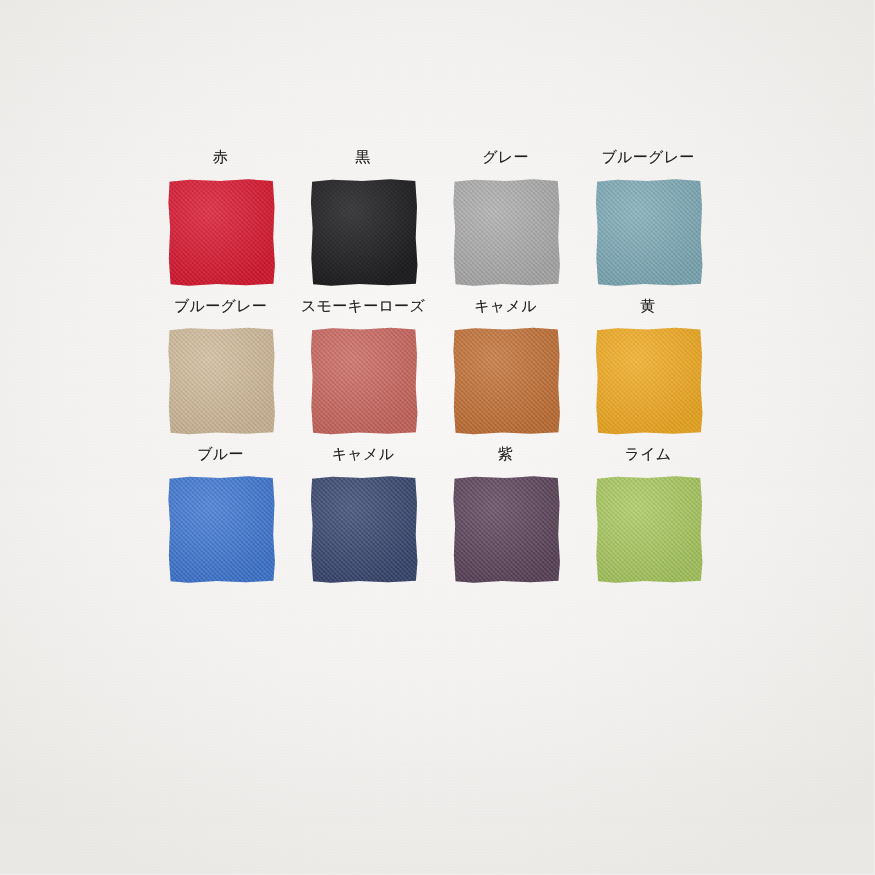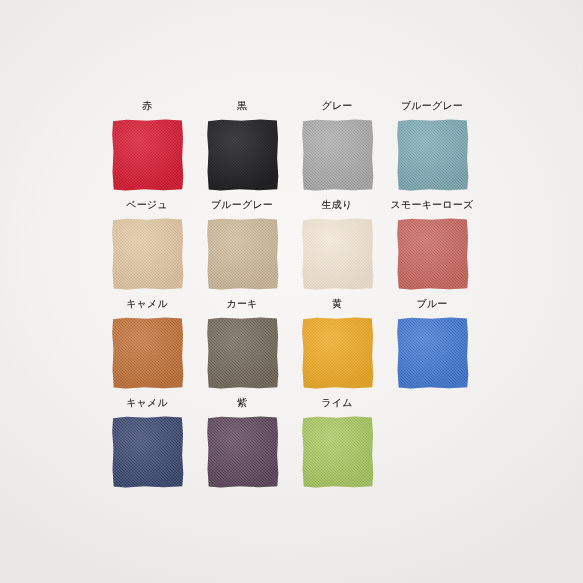--- a/index.html
+++ b/index.html
@@ -125,53 +125,35 @@
         <div class="swatch-chip" style="background: rgb(168, 168, 168);"></div>
       </div>
     </div>
     <div class="swatch-cell">
       <div class="swatch-label">ブルーグレー</div>
       <div class="swatch-chip-wrap">
         <div class="swatch-chip" style="background: rgb(120, 167, 180);"></div>
       </div>
     </div>
     <div class="swatch-cell">
-      <div class="swatch-label">ベージュ</div>
-      <div class="swatch-chip-wrap">
-        <div class="swatch-chip" style="background: rgb(227, 199, 158);"></div>
-      </div>
-    </div>
-    <div class="swatch-cell">
       <div class="swatch-label">ブルーグレー</div>
       <div class="swatch-chip-wrap">
         <div class="swatch-chip" style="background: rgb(207, 184, 150);"></div>
-      </div>
-    </div>
-    <div class="swatch-cell">
-      <div class="swatch-label">生成り</div>
-      <div class="swatch-chip-wrap">
-        <div class="swatch-chip fine" style="background: rgb(245, 232, 213);"></div>
       </div>
     </div>
     <div class="swatch-cell">
       <div class="swatch-label">スモーキーローズ</div>
       <div class="swatch-chip-wrap">
         <div class="swatch-chip" style="background: rgb(200, 95, 87);"></div>
       </div>
     </div>
     <div class="swatch-cell">
       <div class="swatch-label">キャメル</div>
       <div class="swatch-chip-wrap">
         <div class="swatch-chip" style="background: rgb(192, 106, 44);"></div>
-      </div>
-    </div>
-    <div class="swatch-cell">
-      <div class="swatch-label">カーキ</div>
-      <div class="swatch-chip-wrap">
-        <div class="swatch-chip" style="background: rgb(107, 96, 80);"></div>
       </div>
     </div>
     <div class="swatch-cell">
       <div class="swatch-label">黄</div>
       <div class="swatch-chip-wrap">
         <div class="swatch-chip fine" style="background: rgb(240, 168, 28);"></div>
       </div>
     </div>
     <div class="swatch-cell">
       <div class="swatch-label">ブルー</div>

